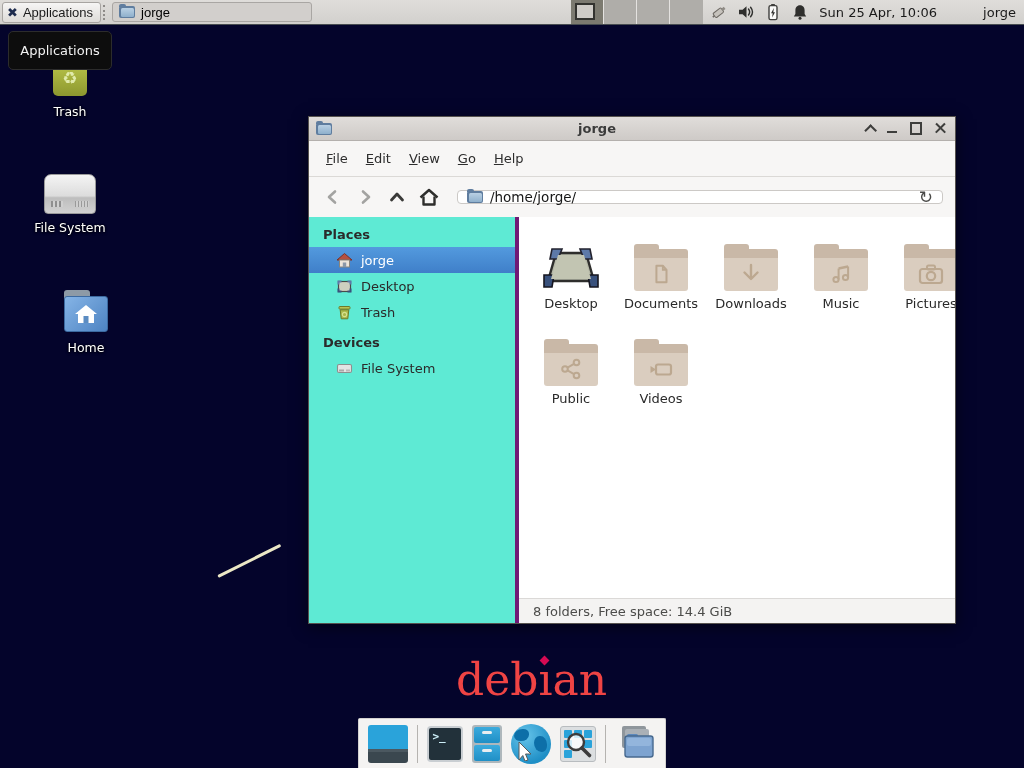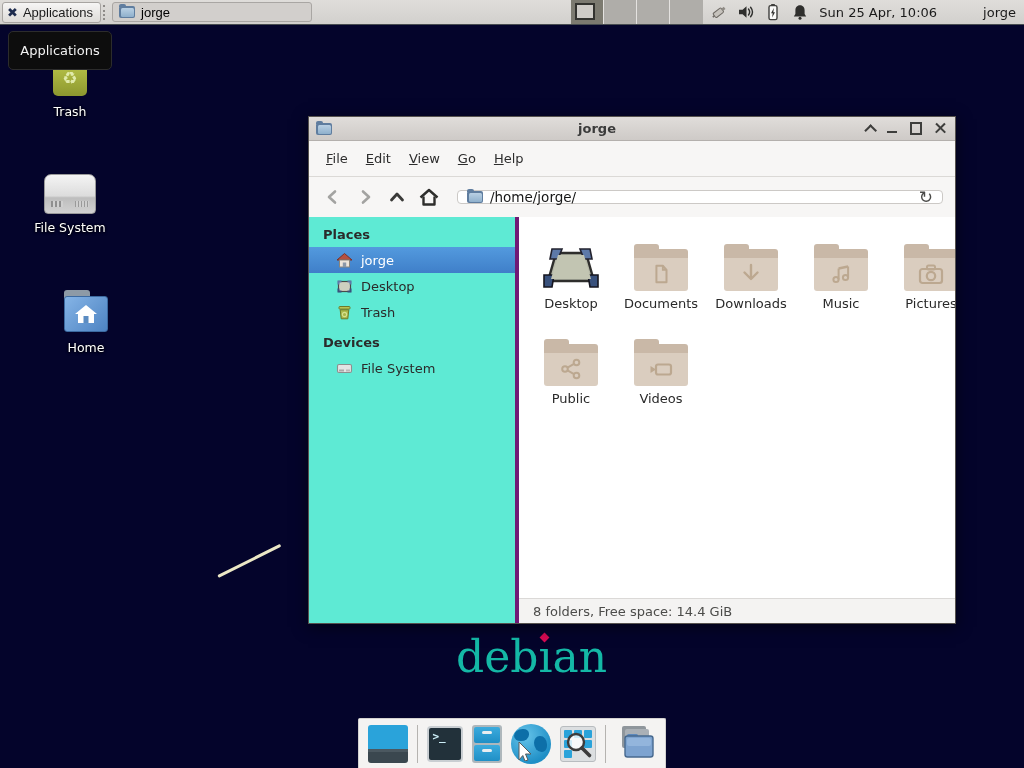--- a/index.html
+++ b/index.html
@@ -66,21 +66,21 @@
   .homef-back { position:absolute; left:4px; top:0; width:26px; height:12px; background:#8d9aa6; border-radius:3px 3px 0 0; }
   .homef-front { position:absolute; left:4px; top:6px; width:44px; height:36px;
     background:linear-gradient(135deg,#85b4e6,#4d83c2); border:1px solid #3c6aa0; border-radius:3px; 
     display:flex; align-items:center; justify-content:center; }
 
   
   .stray-line { position:absolute; left:218px; top:575px; width:70px; height:3px;
     background:#ece8c6; transform:rotate(-26.5deg); transform-origin:left center; border-radius:2px; }
 
   
-  .debian-logo { position:absolute; left:456px; top:631px; color:#14b8a6;
+  .debian-logo { position:absolute; left:456px; top:654px; color:#ef4444;
     font-family:"DejaVu Serif","Liberation Serif",serif; font-size:44px; font-weight:500; letter-spacing:0; }
   .debian-logo .iwrap { position:relative; display:inline-block; }
   .debian-diamond { position:absolute; left:3px; top:3px; width:7px; height:7px;
     background:#d70a53; transform:rotate(45deg); }
 
   
   #fm { position:absolute; left:308px; top:116px; width:648px; height:508px;
     background:#f7f6f5; border:1px solid #56524e; box-shadow:0 3px 14px rgba(0,0,0,.55);
     display:flex; flex-direction:column; z-index:40; }
   .titlebar { height:24px; background:linear-gradient(#e0ddda,#cecac7);

